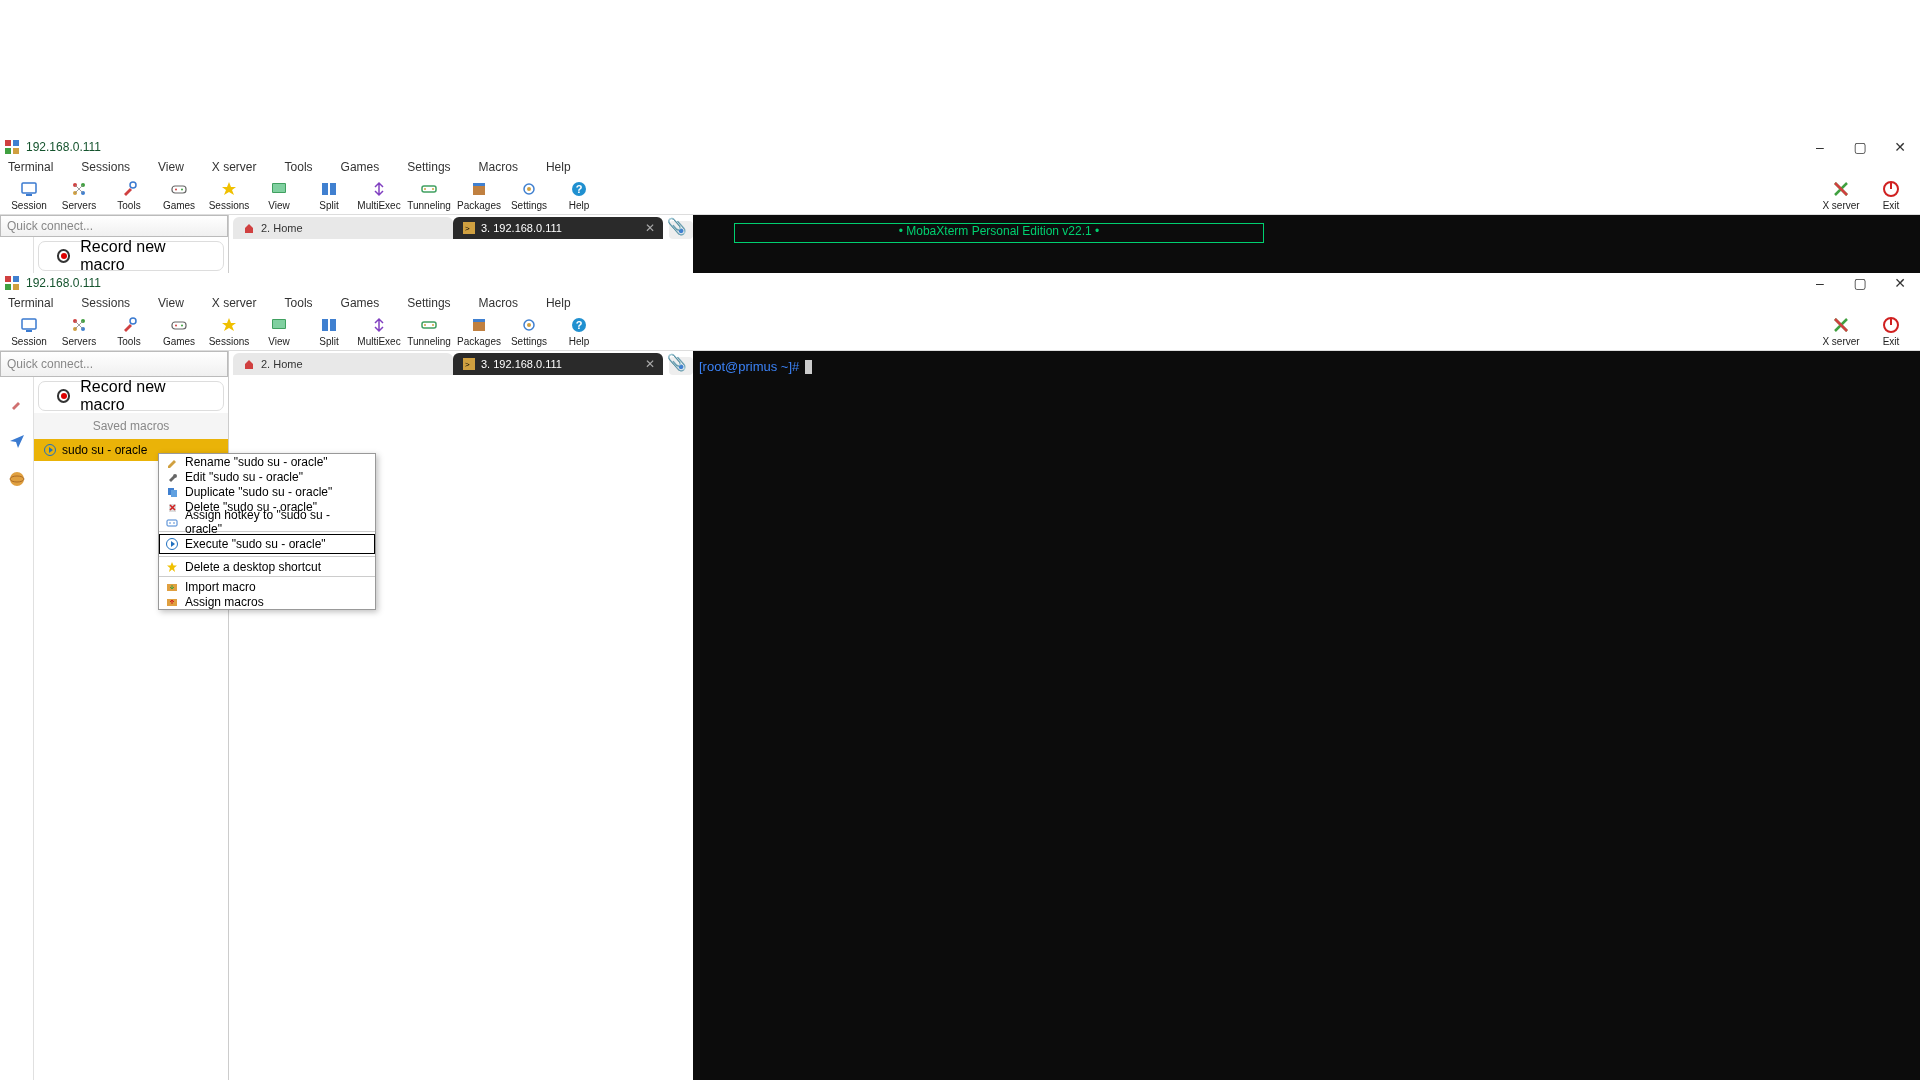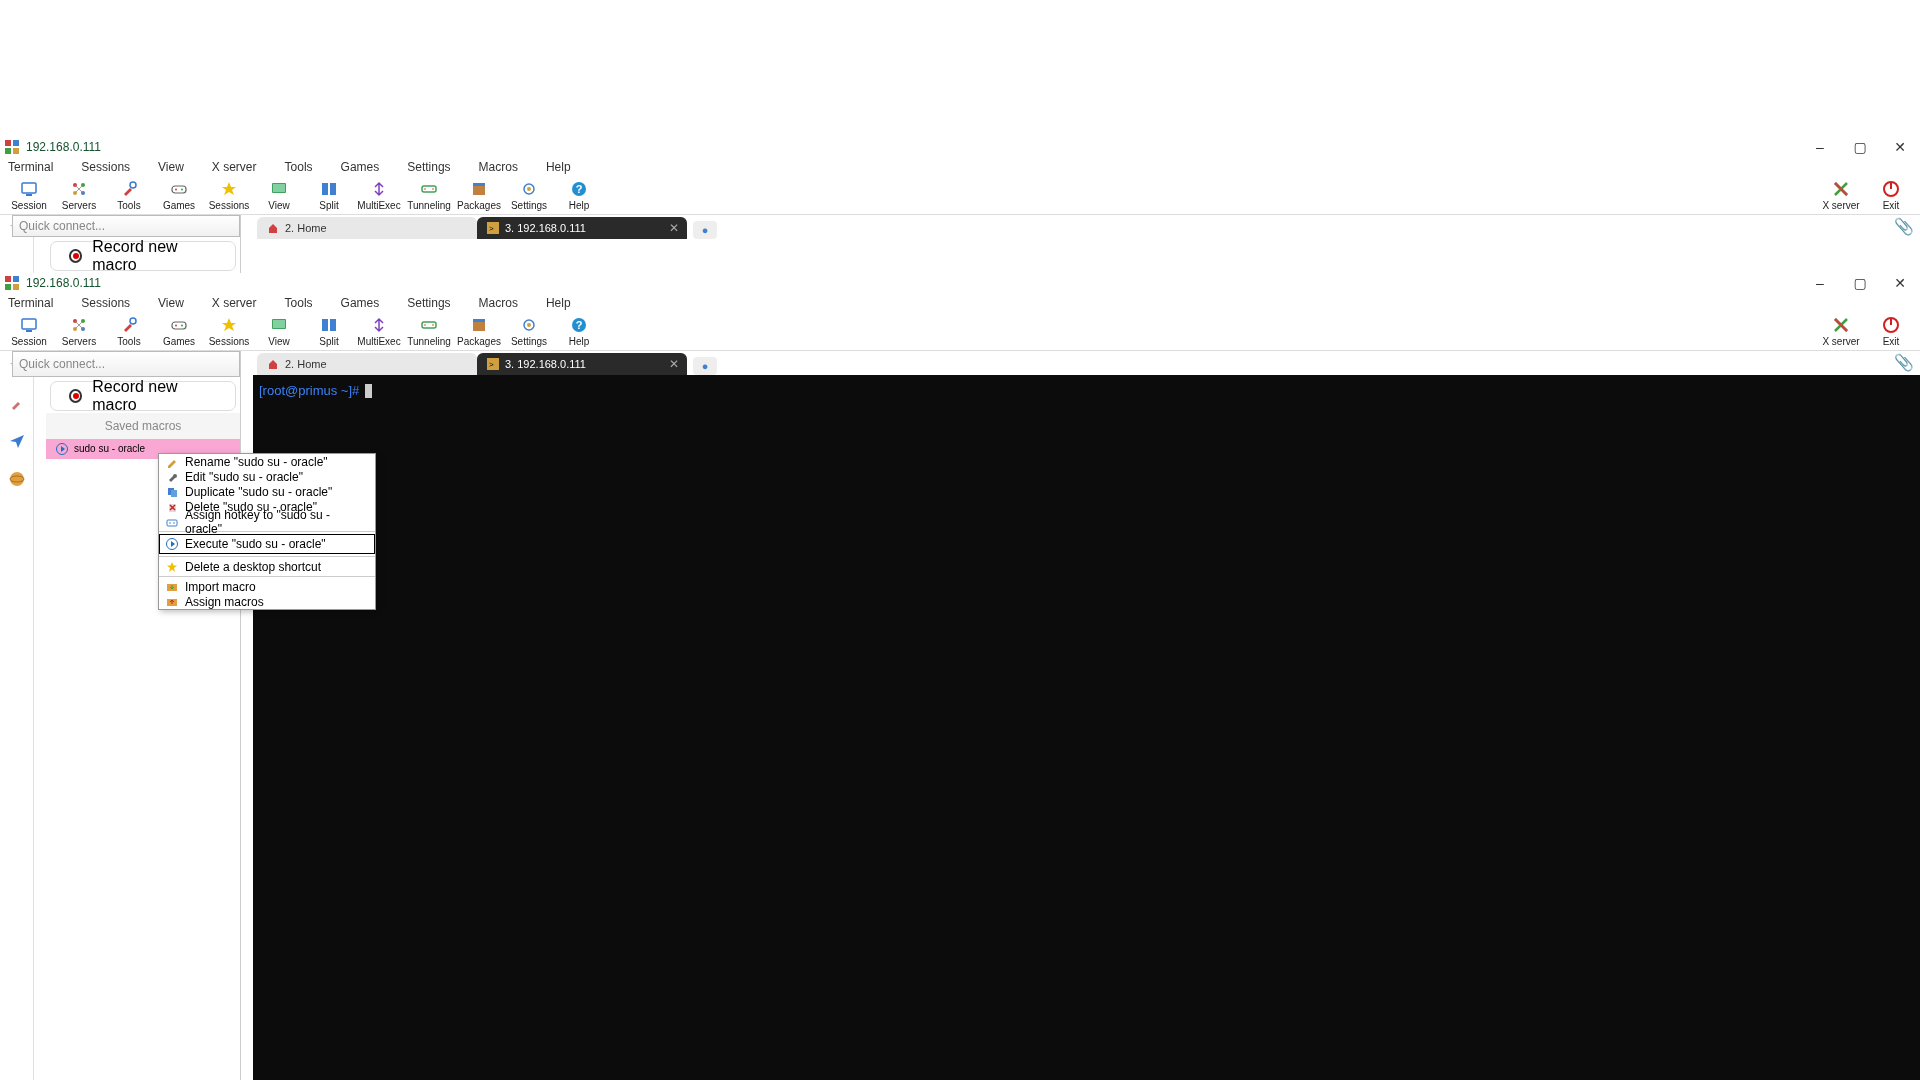--- a/index.html
+++ b/index.html
@@ -16,37 +16,37 @@
 .titlebar .win-btn { width: 16px; height: 16px; display: flex; align-items: center; justify-content: center; color: #333; font-size: 14px; cursor: pointer; }
 
 .menubar { height: 20px; display: flex; align-items: center; padding: 0 4px; gap: 20px; font-size: 12px; color: #333; }
 .menubar span { padding: 1px 4px; cursor: pointer; }
 
 .toolbar { height: 38px; display: flex; align-items: center; padding: 2px 4px; border-bottom: 1px solid #ddd; background: #fff; }
 .toolbar .tb-item { display: flex; flex-direction: column; align-items: center; justify-content: center; width: 50px; font-size: 10px; color: #222; cursor: pointer; }
 .toolbar .tb-icon { width: 18px; height: 18px; display: flex; align-items: center; justify-content: center; margin-bottom: 2px; }
 .toolbar .spacer { flex: 1; }
 
-.content-row { display: flex; height: calc(100% - 78px); gap: 12px; }
+.content-row { display: flex; height: calc(100% - 78px); }
 
 .side-strip { width: 34px; background: #fff; border-right: 1px solid #e0e0e0; display: flex; flex-direction: column; align-items: center; padding-top: 32px; gap: 18px; }
 .side-strip .si { width: 20px; height: 20px; display: flex; align-items: center; justify-content: center; cursor: pointer; }
 
 .left-panel { width: 195px; background: #fff; border-right: 1px solid #ccc; display: flex; flex-direction: column; }
 .quick-connect { height: 26px; border: 1px solid #bbb; margin: 2px; padding: 0 6px; font-size: 12px; color: #888; display: flex; align-items: center; background: linear-gradient(#fff,#f0f0f0); }
 .record-macro { height: 30px; border: 1px solid #ddd; margin: 2px 4px; border-radius: 7px; display: flex; align-items: center; padding: 0 18px; font-size: 16px; cursor: pointer; gap: 10px; }
 .rec-dot { width: 14px; height: 14px; border: 2px solid #333; border-radius: 50%; display: flex; align-items: center; justify-content: center; }
 .rec-dot::after { content: ''; width: 6px; height: 6px; background: #d00; border-radius: 50%; }
 
 .saved-header { padding: 6px 20px; font-size: 12px; color: #888; background: #f5f5f5; text-align: center; }
-.macro-item { padding: 4px 10px; font-size: 10px; background: #f9a8d4; display: flex; gap: 6px; cursor: pointer; }
+.macro-item { padding: 4px 10px; font-size: 12px; background: #eab308; display: flex; align-items: center; gap: 6px; cursor: pointer; }
 .play-icon { width: 12px; height: 12px; border: 1.5px solid #2070c0; border-radius: 50%; display: flex; align-items: center; justify-content: center; }
 .play-icon::after { content: ''; border-left: 4px solid #2070c0; border-top: 3px solid transparent; border-bottom: 3px solid transparent; margin-left: 1px; }
 
-.main-area { flex: 1; display: flex; flex-direction: column; background: #fff; }
+.main-area { flex: 1; display: flex; flex-direction: row; background: #fff; }
 .tabbar { height: 24px; display: flex; align-items: flex-end; background: #fff; padding-left: 4px; position: relative; }
 .tab { height: 22px; padding: 0 20px 0 10px; font-size: 11px; display: flex; align-items: center; gap: 6px; border-radius: 6px 6px 0 0; cursor: pointer; position: relative; }
 .tab.home { background: #e8e8e8; color: #333; width: 220px; }
 .tab.active { background: #2a2a2a; color: #fff; width: 210px; }
 .tab .close-x { position: absolute; right: 8px; color: #aaa; font-size: 12px; }
 .tab-add { width: 24px; height: 18px; background: #eee; border-radius: 4px; margin-left: 6px; display: flex; align-items: center; justify-content: center; color: #888; font-size: 11px; cursor: pointer; }
 .clip-icon { position: absolute; right: 6px; top: 2px; color: #3a7ad0; cursor: pointer; }
 
 .terminal { flex: 1; background: #0c0c0c; color: #fff; font-family: "Consolas", monospace; font-size: 13px; padding: 8px 0 8px 6px; position: relative; }
 .terminal .banner-box { border: 1px solid #00d070; width: 530px; height: 20px; margin-left: 35px; padding: 2px 8px; overflow: hidden; }
@@ -255,20 +255,25 @@
               <text x="2" y="9" font-size="8" fill="#000">&gt;</text>
             </svg>
           <span>3. 192.168.0.111</span>
           <span class="close-x">✕</span>
         </div>
         <div class="tab-add">
             <span style="color:#4080d0;">●</span>
           </div>
         <span class="clip-icon">📎</span>
       </div>
+      <div class="terminal">
+        <div class="banner-box">
+          <div class="banner-text" style="text-align:center;">• MobaXterm Personal Edition v22.1 •</div>
+        </div>
+      </div>
     </div>
   </div>
 </div>
 
 <div class="window window2">
   <div class="titlebar">
     <span class="app-icon">
       <svg viewBox="0 0 16 16">
           <rect x="1" y="1" width="6" height="6" fill="#d04040"></rect>
           <rect x="9" y="1" width="6" height="6" fill="#4080d0"></rect>

